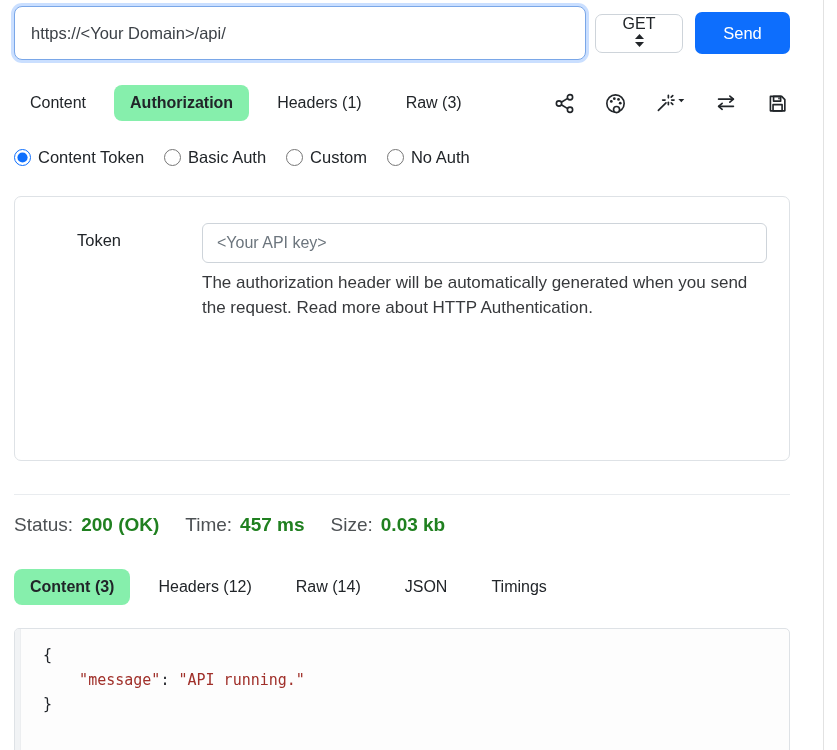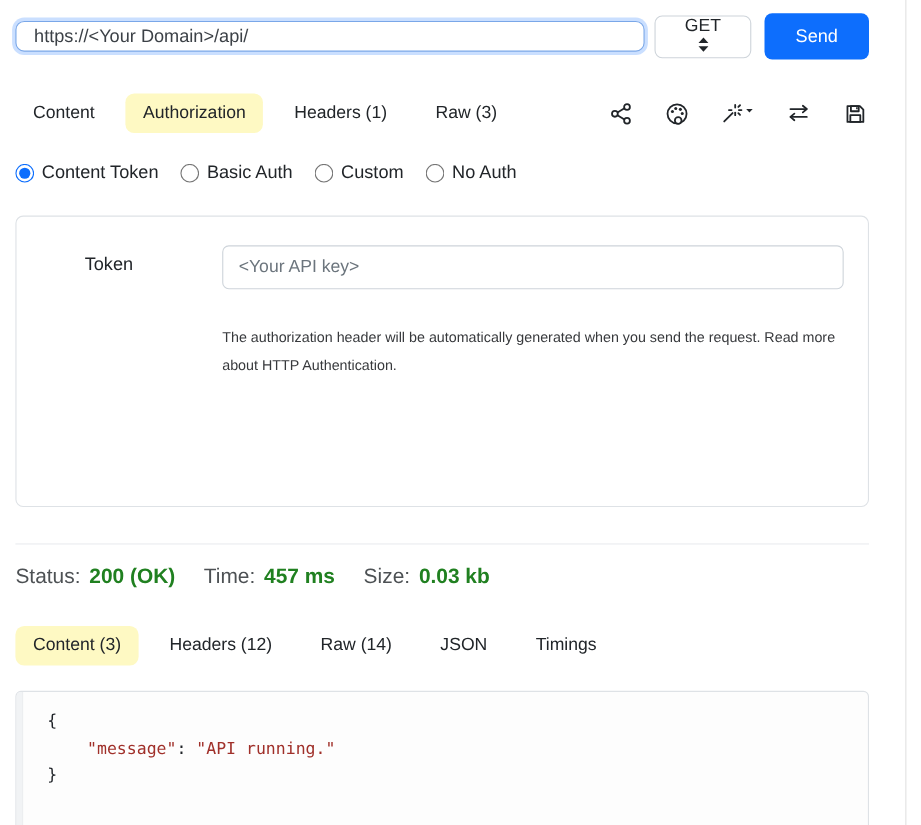--- a/index.html
+++ b/index.html
@@ -8,21 +8,21 @@
     width: 837px; height: 750px; overflow: hidden; position: relative;
     background: #ffffff; color: #212529;
     font-family: "Liberation Sans", "DejaVu Sans", sans-serif;
   }
   .page { position: absolute; left: 14px; top: 0; width: 776px; }
   .v-scroll-line { position: absolute; left: 823px; top: 0; width: 1px; height: 750px; background: #e2e2e2; }
 
   
   .request-bar { margin-top: 10px; display: flex; align-items: center; gap: 9px; height: 46px; }
   .url-input {
-    flex: 1; height: 28px; border: 1px solid #7aa7e8; border-radius: 8px;
+    flex: 1; height: 54px; border: 1px solid #7aa7e8; border-radius: 8px;
     box-shadow: 0 0 0 3px rgba(13,110,253,.22);
     padding: 0 16px; font-size: 16.5px; color: #3c4147; outline: none;
     font-family: "Liberation Sans", sans-serif;
   }
   .select {
     display: flex; align-items: center; justify-content: space-between;
     height: 39px; background: #fff; border: 1px solid #ced4da; border-radius: 7px;
     padding: 0 12px; font-size: 16px; color: #212529; cursor: pointer; flex-direction: column;
   }
   .select.method { width: 88px; }
@@ -33,21 +33,21 @@
     font-family: "Liberation Sans", sans-serif;
   }
 
   
   .tabs-row { display: flex; align-items: center; gap: 12px; }
   .request-tabs { margin-top: 29px; }
   .tab {
     padding: 9px 16px; border-radius: 8px; font-size: 16px; color: #212529;
     cursor: pointer; white-space: nowrap; background: transparent;
   }
-  .tab.active { background: #fef9c3; }
+  .tab.active { background: #86efac; font-weight: bold; }
 
   .icon-group { margin-left: auto; display: flex; align-items: center; gap: 30px; padding-right: 2px; }
   .icon-btn { display: flex; align-items: center; cursor: pointer; background: none; border: none; padding: 0; }
   .icon-btn svg { display: block; }
 
   
   .auth-options { margin-top: 27px; display: flex; align-items: center; gap: 20px; }
   .radio-item { display: flex; align-items: center; gap: 7px; font-size: 16.5px; color: #212529; cursor: pointer; }
   .radio-item input { width: 17px; height: 17px; margin: 0; accent-color: #0d6efd; cursor: pointer; }
 
@@ -57,21 +57,21 @@
     padding: 26px 22px 0 26px; display: flex;
   }
   .token-label { width: 125px; padding-top: 8px; font-size: 16.5px; color: #212529; margin-left: 36px; }
   .token-main { flex: 1; }
   .token-input {
     width: 100%; height: 40px; border: 1px solid #ced4da; border-radius: 6px;
     padding: 0 14px; font-size: 16px; color: #495057; outline: none;
     font-family: "Liberation Sans", sans-serif;
   }
   .token-input::placeholder { color: #6c757d; opacity: 1; }
-  .token-help { margin-top: 31px; font-size: 13px; line-height: 25px; color: #37393c; max-width: 600px; }
+  .token-help { margin-top: 7px; font-size: 17px; line-height: 25px; color: #37393c; max-width: 600px; }
 
   
   .divider { margin-top: 33px; border: none; border-top: 1px solid #e9ecef; }
   .status-row { margin-top: 19px; display: flex; align-items: baseline; font-size: 19px; }
   .status-label { color: #4d5154; margin-right: 8px; }
   .status-value { color: #208020; font-weight: 700; margin-right: 26px; }
 
   
   .response-tabs { margin-top: 33px; }
 

